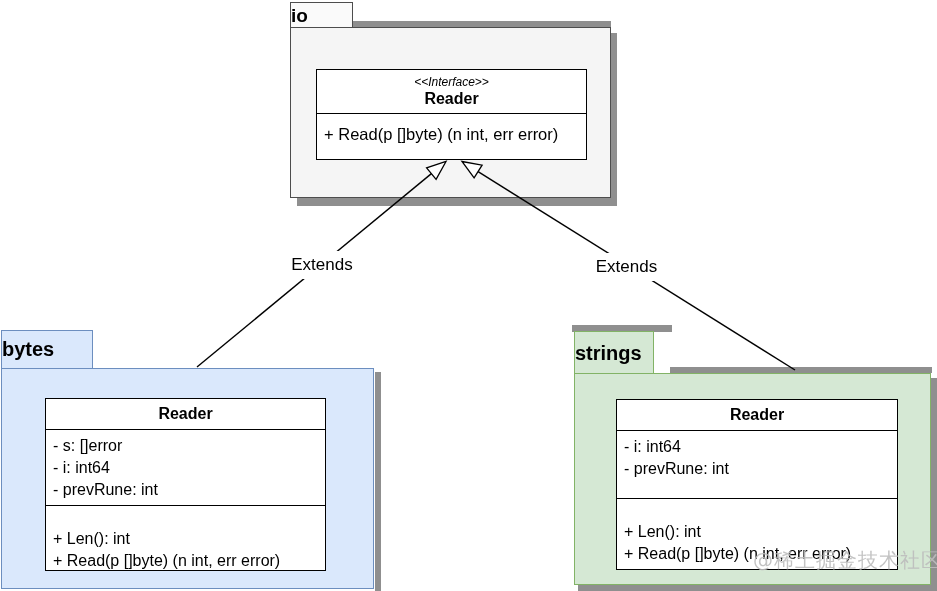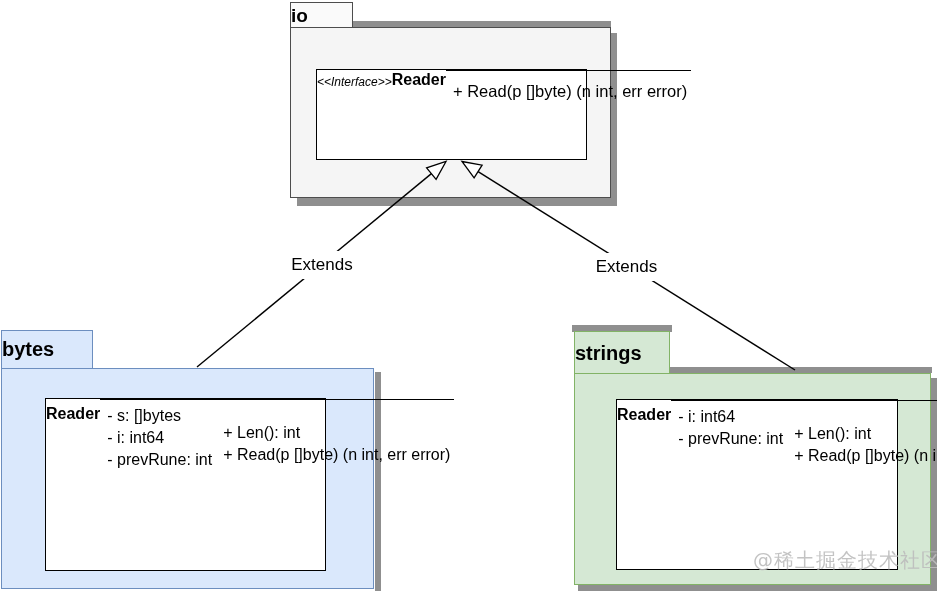--- a/index.html
+++ b/index.html
@@ -17,31 +17,31 @@
   .io-tab{left:290px;top:2px;width:63px;height:27px;background:#fafafa;border:1.5px solid #4d4d4d;font-size:19px;}
   .io-body{left:290px;top:27px;width:321px;height:171px;background:#f5f5f5;border:1.5px solid #4d4d4d;}
   .io-shadow-top{left:353px;top:21px;width:258px;height:6px;}
   .io-shadow-right{left:611px;top:33px;width:6px;height:171px;}
   .io-shadow-bottom{left:297px;top:198px;width:320px;height:8px;}
 
   .bytes-tab{left:1px;top:330px;width:92px;height:39px;background:#dae8fc;border:1.5px solid #6c8ebf;font-size:20px;}
   .bytes-body{left:1px;top:368px;width:373px;height:221px;background:#dae8fc;border:1.5px solid #6c8ebf;}
   .bytes-shadow-right{left:375px;top:372px;width:6px;height:219px;}
 
-  .strings-tab{left:574px;top:331px;width:96px;height:44px;background:#d5e8d4;border:1.5px solid #82b366;font-size:20px;}
+  .strings-tab{left:574px;top:331px;width:80px;height:44px;background:#d5e8d4;border:1.5px solid #82b366;font-size:20px;}
   .strings-body{left:574px;top:373px;width:357px;height:212px;background:#d5e8d4;border:1.5px solid #82b366;}
   .strings-shadow-tab-top{left:572px;top:325px;width:100px;height:7px;}
   .strings-shadow-body-top{left:670px;top:367px;width:262px;height:6px;}
   .strings-shadow-right{left:931px;top:378px;width:6px;height:208px;}
   .strings-shadow-bottom{left:578px;top:585px;width:359px;height:6px;}
 
   
   .uml-class{
     position:absolute;box-sizing:border-box;background:#ffffff;border:1.3px solid #000;
-    display:flex;flex-direction:row;z-index:2;
+    display:flex;flex-direction:column;z-index:2;
   }
   .io-class{left:316px;top:69px;width:271px;height:91px;}
   .bytes-class{left:45px;top:398px;width:281px;height:173px;}
   .strings-class{left:616px;top:399px;width:282px;height:171px;}
   .cls-stereo{font-style:italic;font-size:12px;text-align:center;padding-top:5px;}
   .cls-title{font-weight:bold;font-size:16px;text-align:center;}
   .io-class .cls-title{padding:1px 0 5px;}
   .bytes-class .cls-title,.strings-class .cls-title{padding:6px 0 6px;}
   .cls-sec{border-top:1.2px solid #000;font-size:16px;line-height:22px;padding:5px 4px 4px 7px;box-sizing:border-box;}
   .io-class .cls-sec{font-size:16.5px;padding-top:9px;flex:1;}
@@ -88,21 +88,21 @@
 
   <div class="pkg-tab bytes-tab">
     <span>bytes</span>
   </div>
   <div class="abs bytes-body"></div>
   <div class="shadow bytes-shadow-right"></div>
 
   <div class="uml-class bytes-class">
     <div class="cls-title">Reader</div>
     <div class="cls-sec cls-attrs">
-      <div class="memb">- s: []bytes</div>
+      <div class="memb">- s: []error</div>
       <div class="memb">- i: int64</div>
       <div class="memb">- prevRune: int</div>
     </div>
     <div class="cls-sec cls-methods">
       <div class="memb">+ Len(): int</div>
       <div class="memb">+ Read(p []byte) (n int, err error)</div>
     </div>
   </div>
 
   <div class="shadow strings-shadow-tab-top"></div>

